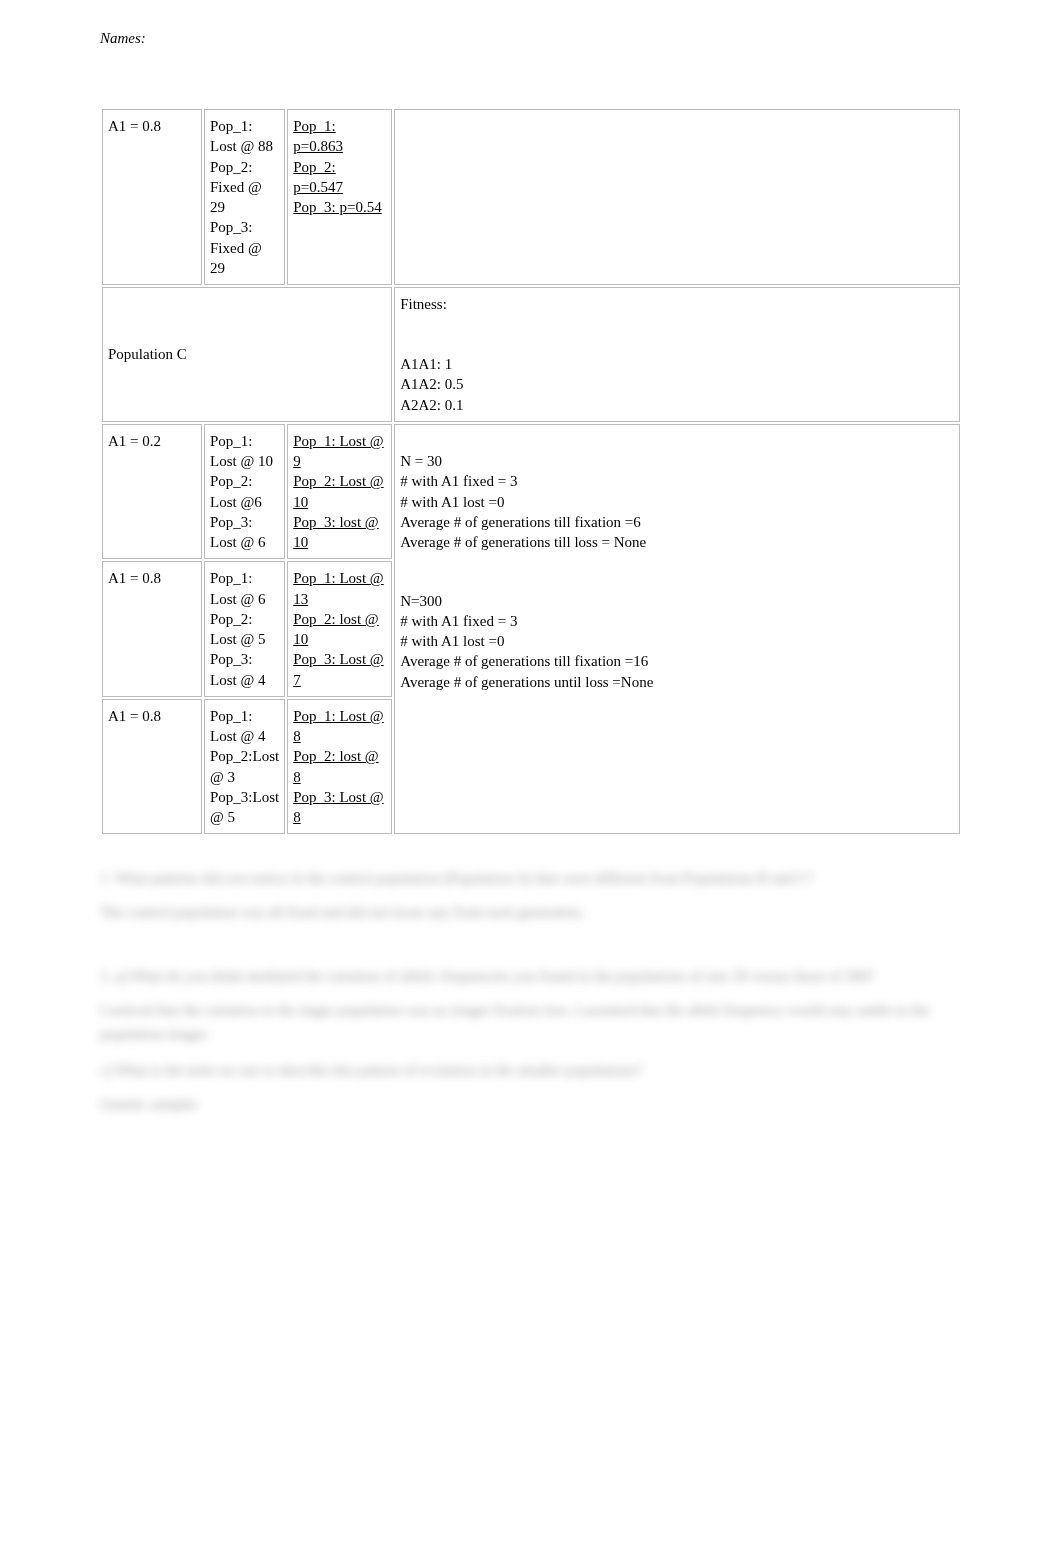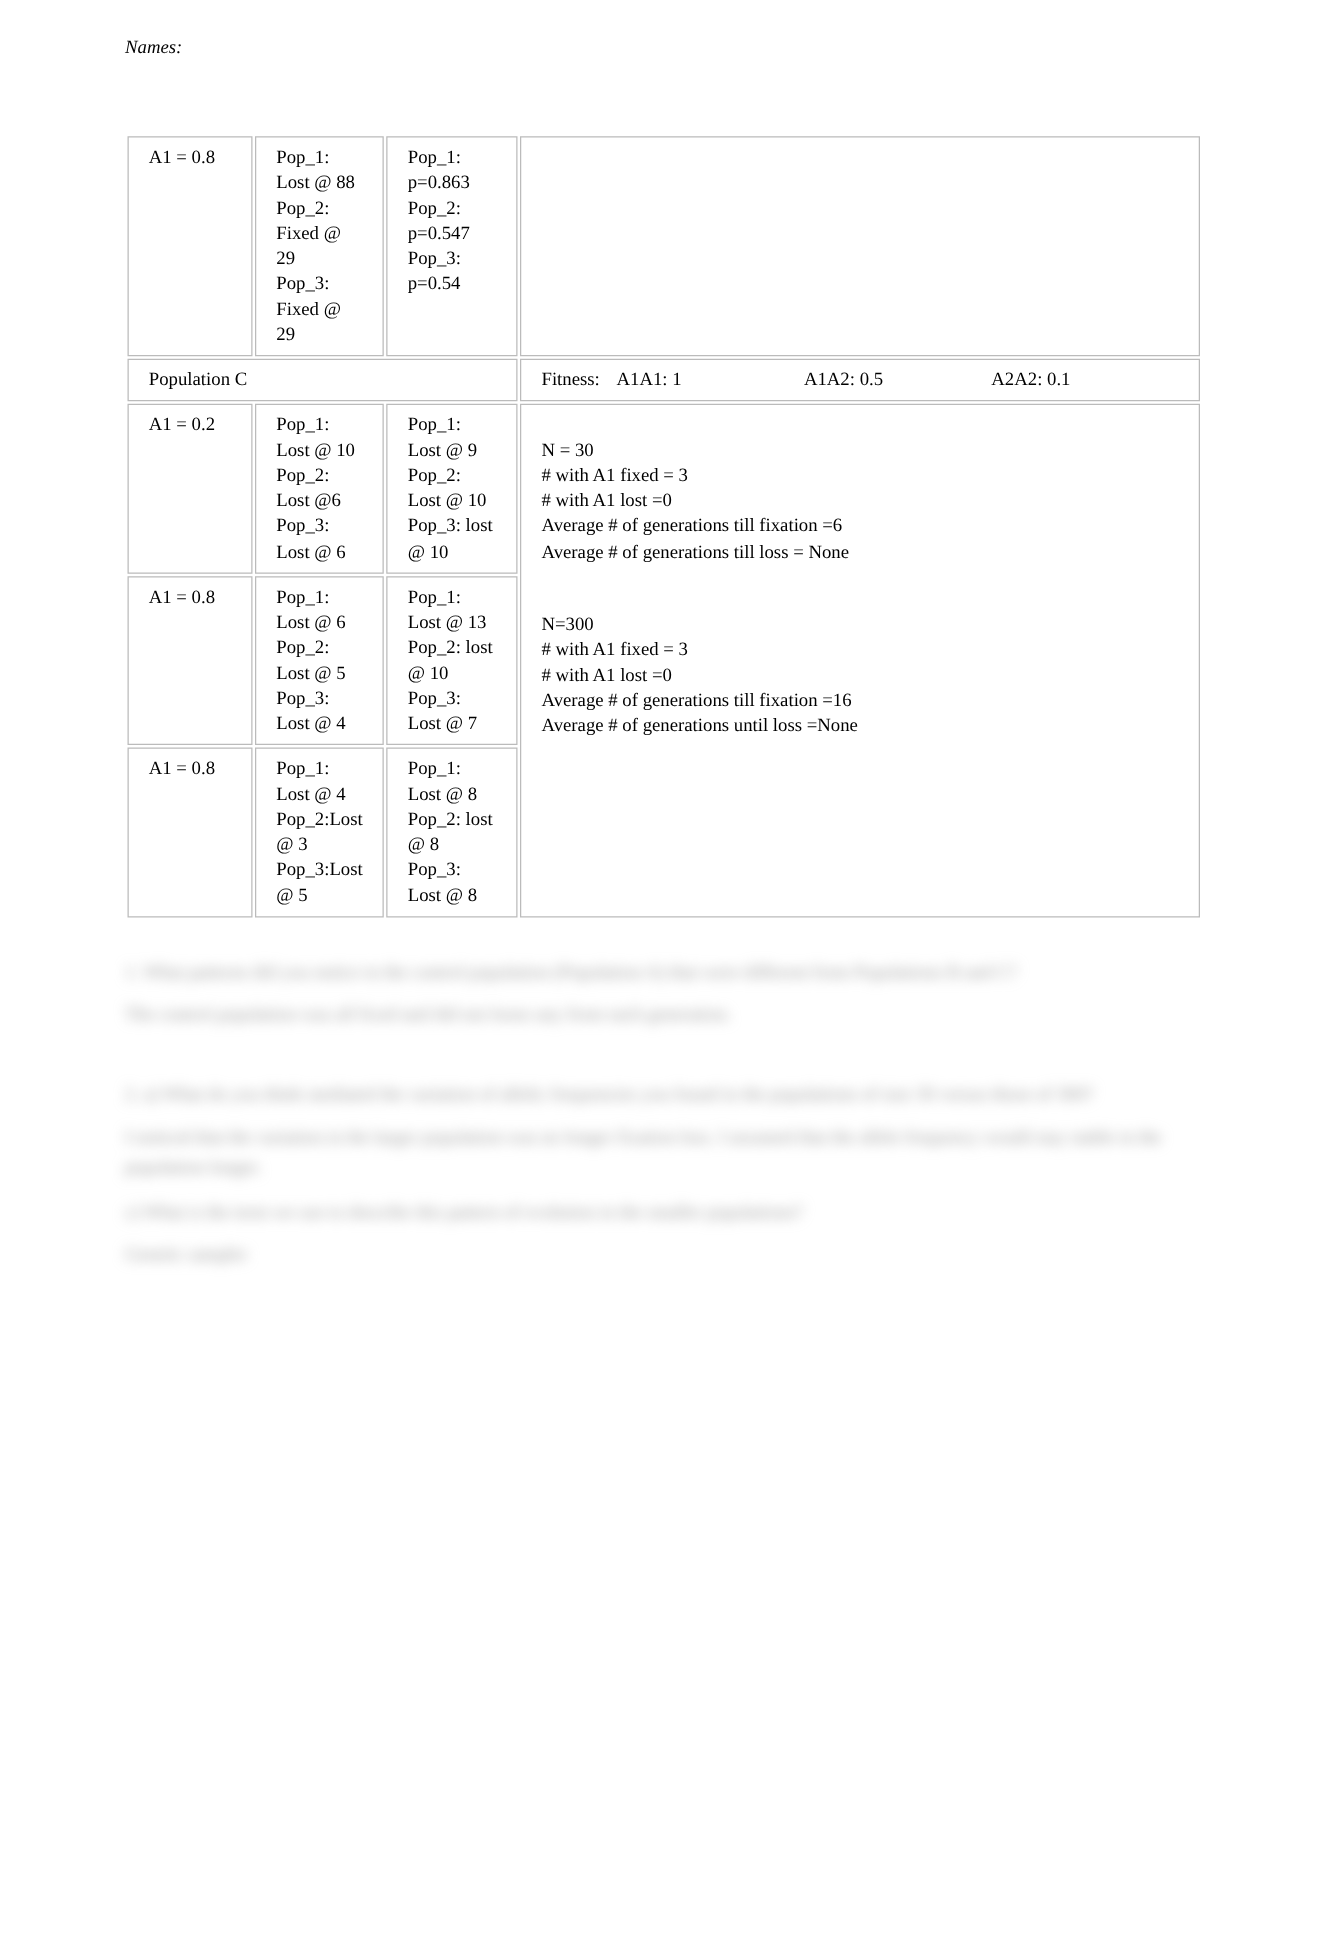--- a/index.html
+++ b/index.html
@@ -15,32 +15,33 @@
   .names { margin-bottom: 60px; font-style: italic; }
   table {
     border-collapse: separate;
     border-spacing: 2px;
     width: 100%;
     margin-bottom: 30px;
   }
   td {
     border: 1px solid #bbb;
     background: #fff;
-    padding: 6px 16px;
+    padding: 6px 5px;
     vertical-align: top;
     font-size: 15px;
     line-height: 1.35;
   }
   .col1 { width: 100px; }
   .col2 { width: 76px; }
-  .col3 { width: 105px; }
+  .col3 { width: 105px; text-decoration: underline; }
   .fitness-row td { vertical-align: middle; margin-top: 24px; }
   .fitness-inner {
     display: flex;
     width: 100%;
+    flex-direction: column;
   }
   .fitness-inner span { flex: 1; }
   .question {
     margin: 18px 0 10px 0;
     line-height: 1.6;
   }
   .answer {
     margin: 8px 0 40px 0;
     line-height: 1.6;
   }

